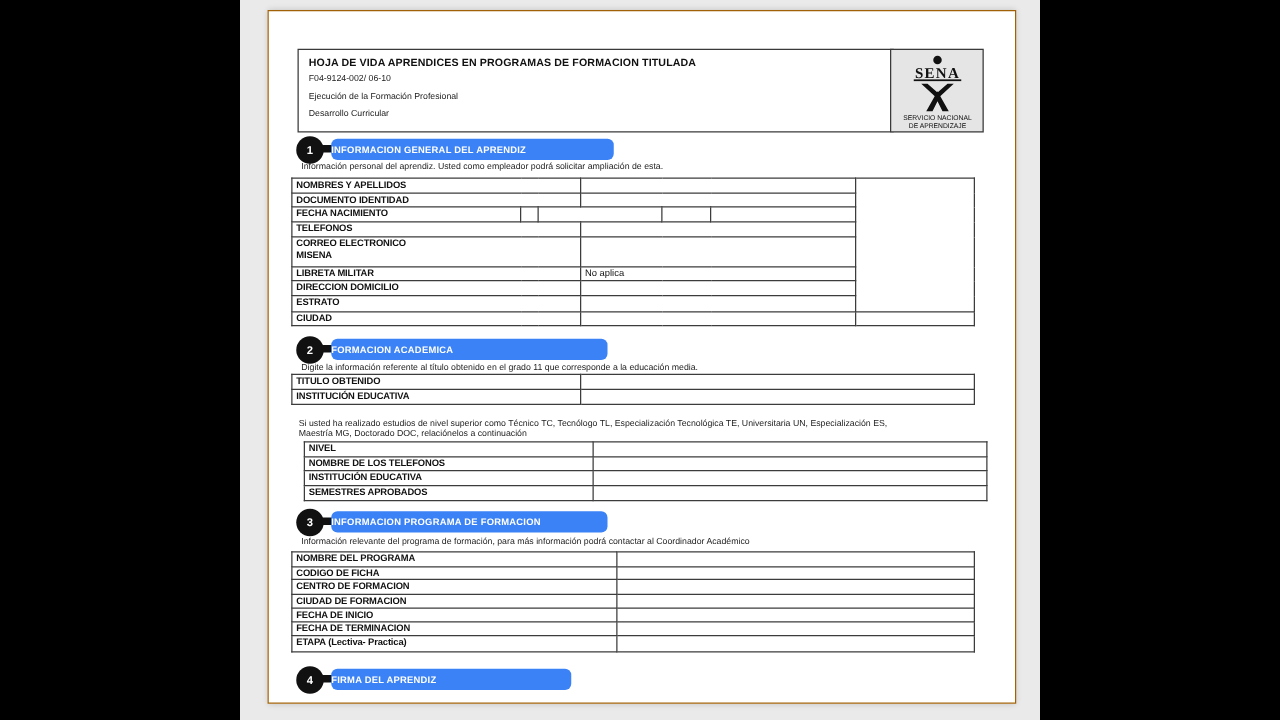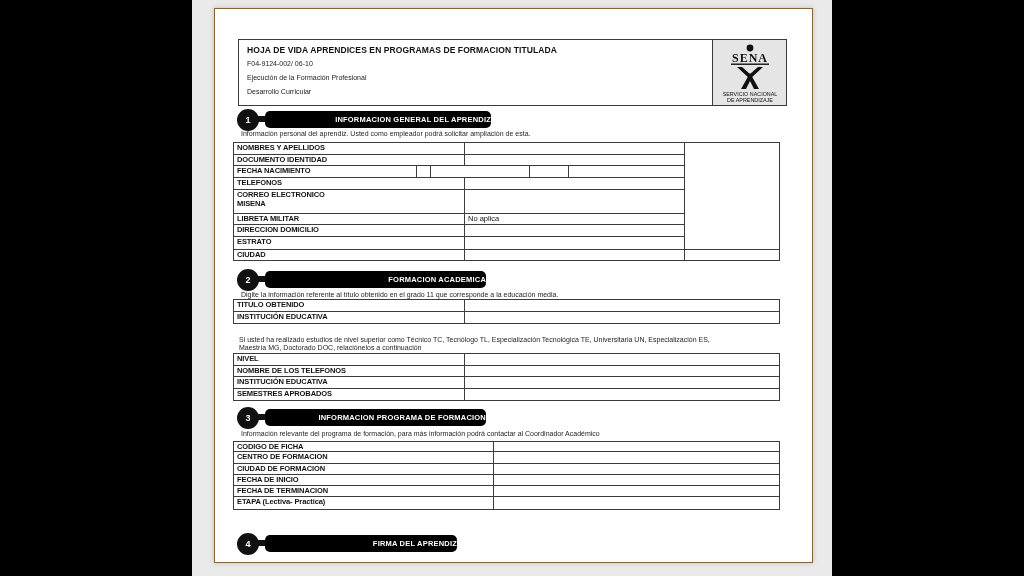--- a/index.html
+++ b/index.html
@@ -14,22 +14,22 @@
   .hdr-box{left:23px;top:30px;width:475px;height:65px;border:1px solid #3a3a3a;}
   .hdr-title{left:8px;top:5px;font-size:8.5px;font-weight:bold;color:#111;letter-spacing:.1px;white-space:nowrap;}
   .hdr-line{left:8px;font-size:7px;color:#222;white-space:nowrap;}
   .logo-box{left:497px;top:30px;width:73px;height:65px;border:1px solid #3a3a3a;background:#e5e5e5;
             display:flex;align-items:center;justify-content:center;}
 
   
   .badge-circle{width:22px;height:22px;border-radius:50%;background:#111;color:#fff;
                 font-size:9px;font-weight:bold;display:flex;align-items:center;justify-content:center;}
   .badge-connector{height:6px;background:#111;}
-  .badge-bar{height:17px;background:#000000;border-radius:5px;color:#fff;font-size:7.5px;font-weight:bold;
-             display:flex;align-items:center;justify-content:flex-end;letter-spacing:.2px;white-space:nowrap;}
+  .badge-bar{height:17px;background:#3b82f6;border-radius:5px;color:#fff;font-size:7.5px;font-weight:bold;
+             display:flex;align-items:center;justify-content:flex-start;letter-spacing:.2px;white-space:nowrap;}
   .helper{font-size:7px;color:#1d1d1d;white-space:nowrap;}
 
   
   table.form{border-collapse:collapse;table-layout:fixed;}
   table.form td{border:1px solid #3c3c3c;padding:0 3px;overflow:hidden;vertical-align:top;}
   td.lbl{font-size:7.5px;font-weight:bold;color:#111;white-space:pre-line;line-height:1.25;letter-spacing:-.1px;}
   td.val{font-size:7.5px;color:#111;}
   td.photo{background:#fff;}
 
   .note{font-size:7px;color:#1d1d1d;line-height:1.15;white-space:nowrap;}
@@ -148,21 +148,21 @@
       <tr style="height:12px">
         <td class="lbl">INSTITUCIÓN EDUCATIVA</td>
         <td class="val"></td>
       </tr>
     </tbody>
       </table>
 
     <div class="abs note" style="left:24px;top:327px;">Si usted ha realizado estudios de nivel superior como Técnico TC, Tecnólogo TL, Especialización Tecnológica TE, Universitaria UN, Especialización ES,</div>
     <div class="abs note" style="left:24px;top:335px;">Maestría MG, Doctorado DOC, relaciónelos a continuación</div>
 
-    <table class="form abs" style="left:18px;top:344px;width:546px;">
+    <table class="form abs" style="left:28px;top:344px;width:546px;">
       <colgroup>
           <col style="width:231px">
           <col style="width:315px">
         </colgroup>
       <tbody>
           <tr style="height:12px">
         <td class="lbl">NIVEL</td>
         <td class="val"></td>
       </tr>
       <tr style="height:11px">
@@ -188,20 +188,24 @@
         <span>INFORMACION PROGRAMA DE FORMACION</span>
       </div>
     <div class="abs helper" style="left:26px;top:421px;">Información relevante del programa de formación, para más información podrá contactar al Coordinador Académico</div>
 
     <table class="form abs" style="left:18px;top:432px;width:546px;">
       <colgroup>
           <col style="width:260px">
           <col style="width:286px">
         </colgroup>
       <tbody>
+          <tr style="height:12px">
+        <td class="lbl">NOMBRE DEL PROGRAMA</td>
+        <td class="val"></td>
+      </tr>
       <tr style="height:10px">
         <td class="lbl">CODIGO DE FICHA</td>
         <td class="val"></td>
       </tr>
       <tr style="height:12px">
         <td class="lbl">CENTRO DE FORMACION</td>
         <td class="val"></td>
       </tr>
       <tr style="height:11px">
         <td class="lbl">CIUDAD DE FORMACION</td>

